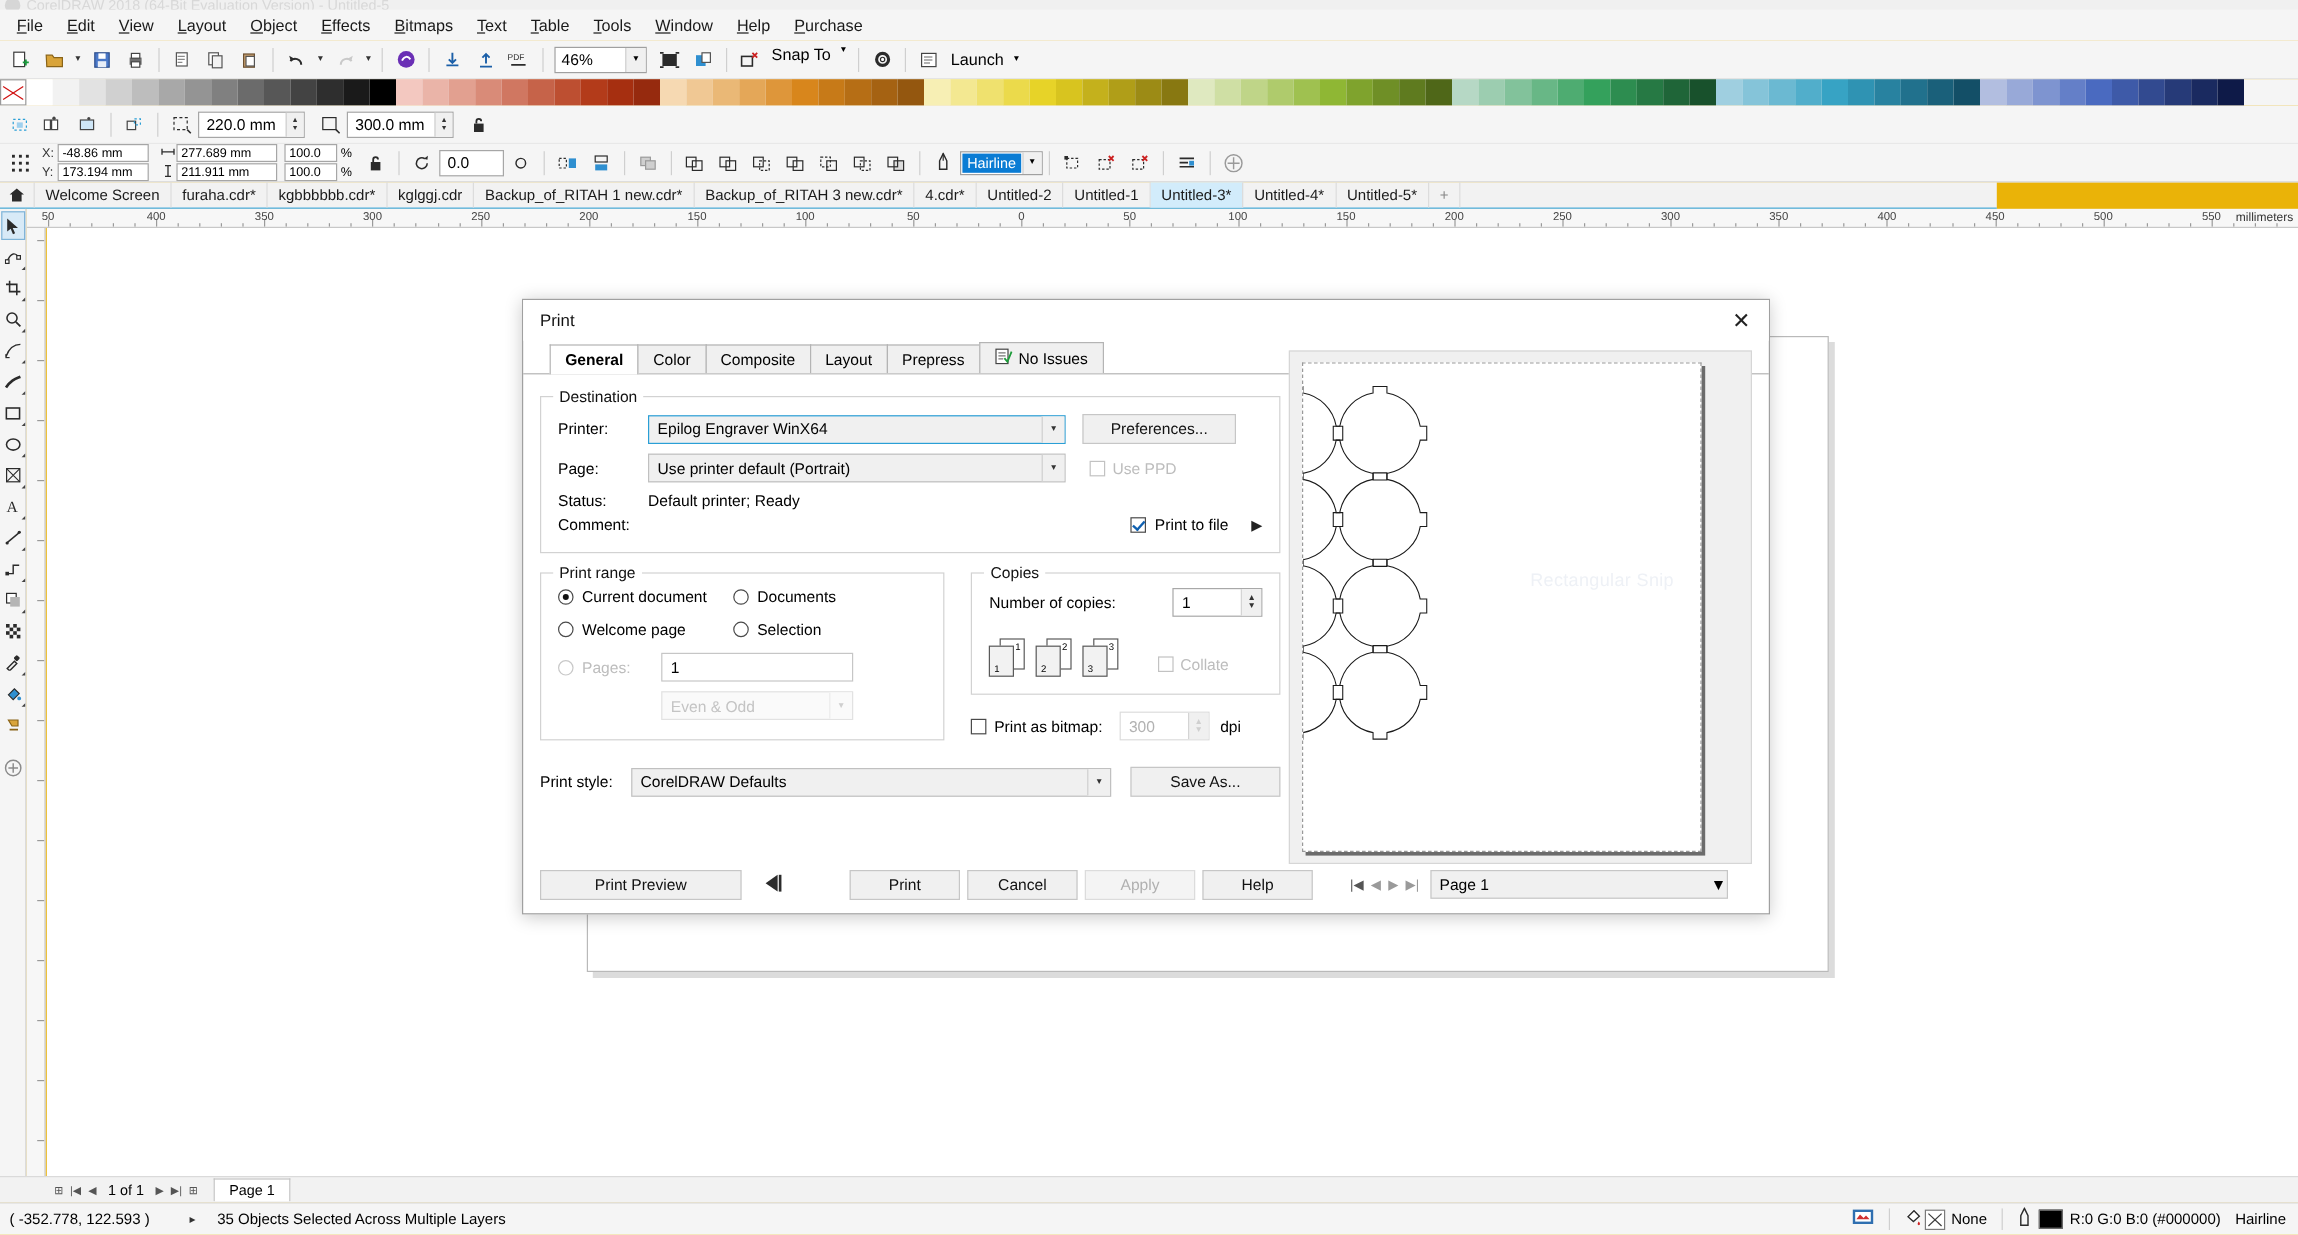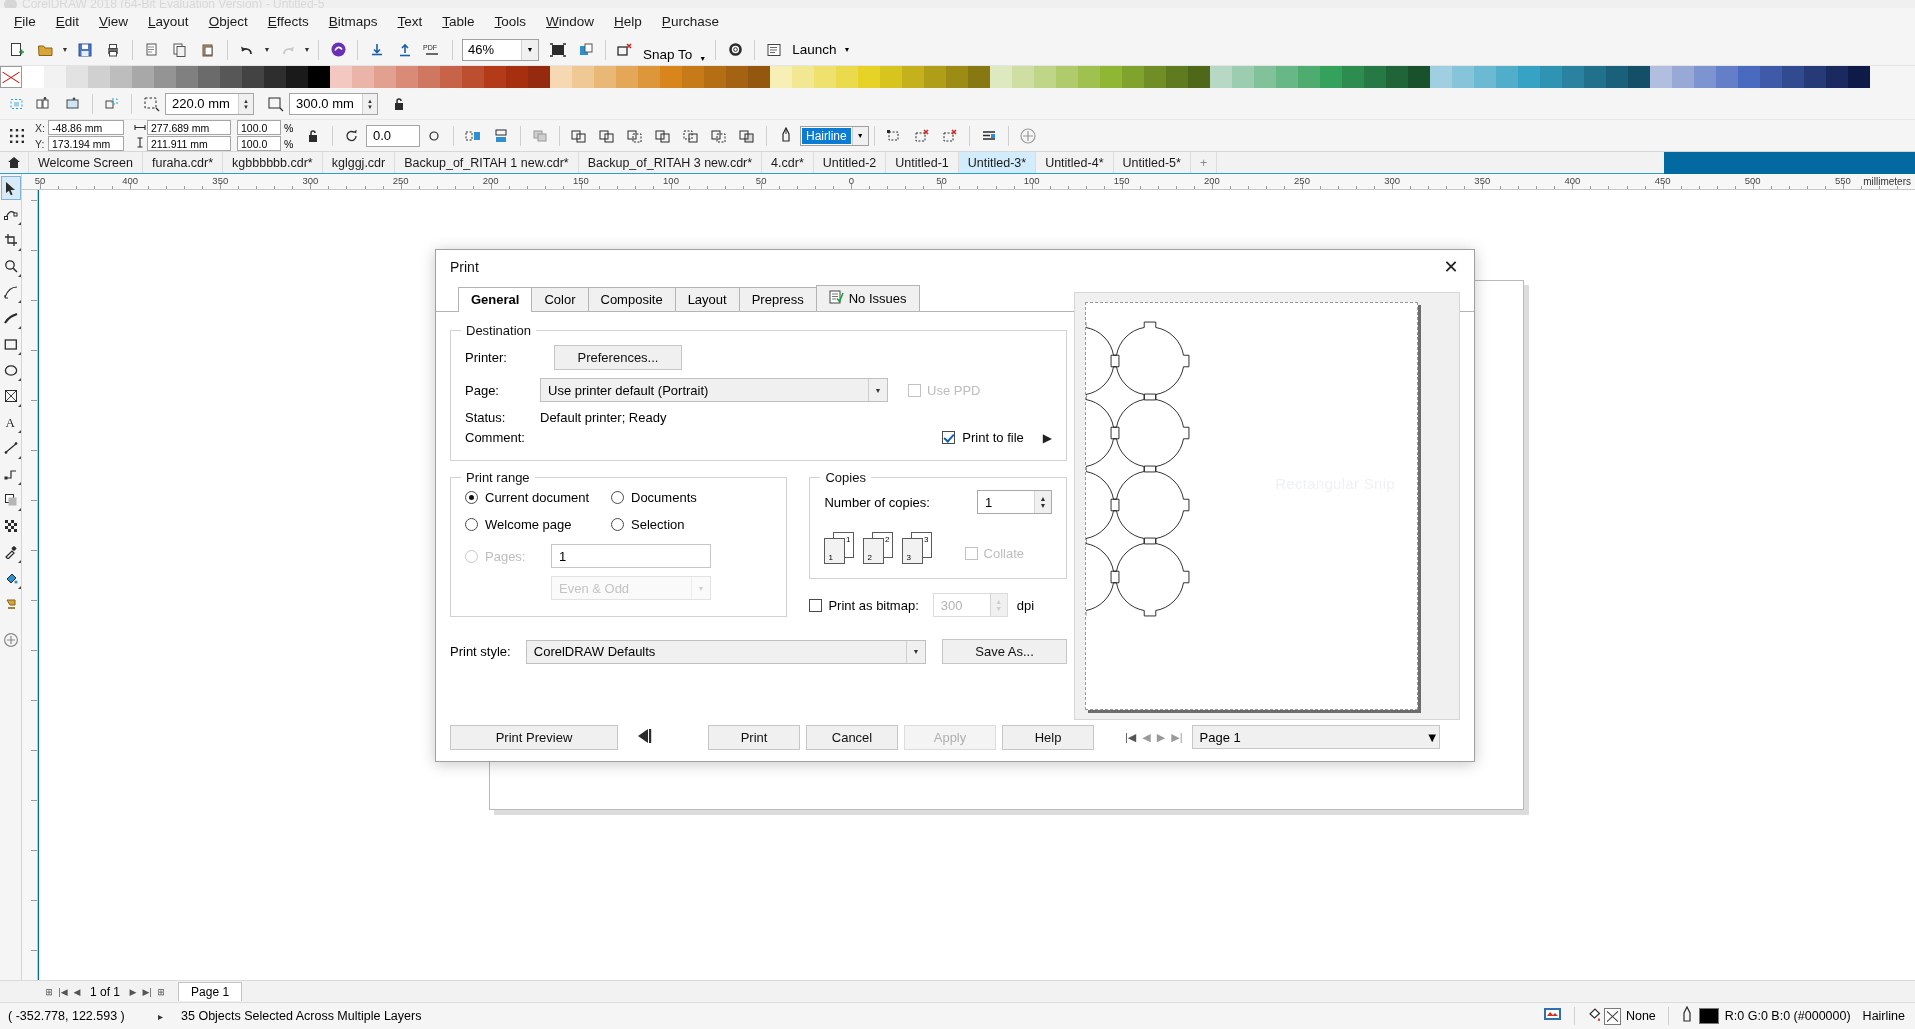--- a/index.html
+++ b/index.html
@@ -5,21 +5,21 @@
   * { box-sizing: border-box; }
   html, body {
     margin: 0; padding: 0;
     width: 1915px; height: 1029px;
     overflow: hidden;
     font-family: "Liberation Sans", sans-serif;
     font-size: 13px;
     color: #000;
     background: #ffffff;
   }
-  #app { position: relative; width: 1915px; height: 1029px; background: #0369a1; }
+  #app { position: relative; width: 1915px; height: 1029px; background: #eab308; }
 
   
   .titlebar {
     position: absolute; top: 0; left: 0; width: 1915px; height: 12px;
     background: #f0f0f0;
   }
   .titlebar .tt {
     position: absolute; left: 22px; top: -3px;
     font-size: 12px; color: #d8d8d8; white-space: nowrap;
   }
@@ -59,21 +59,21 @@
     border: 1px solid #a0a0a0; background: #fff;
   }
   .zoom-combo .val {
     width: 58px; padding: 0 5px; font-size: 13px; line-height: 20px;
   }
   .zoom-combo .drop {
     width: 17px; height: 20px; background: #f0f0f0; border-left: 1px solid #cfcfcf;
     display: flex; align-items: center; justify-content: center; font-size: 7px;
   }
   .snapto {
-    display: flex; align-items: flex-end; font-size: 13.5px; padding: 0 4px; height: 24px;
+    display: flex; align-items: flex-start; font-size: 13.5px; padding: 0 4px; height: 24px;
   }
   .launch { display: flex; align-items: center; font-size: 13.5px; padding: 0 4px; height: 24px; }
 
   
   .palette {
     position: absolute; top: 66px; left: 0; width: 1915px; height: 22px;
     display: flex; background: #f5f5f5;
   }
   .palette .noclr {
     width: 22px; height: 22px; background: #fff; border: 1px solid #9a9a9a;
@@ -1262,20 +1262,24 @@
         </div>
       </div>
 
     <div class="dlg-body" style="width:645px; position:relative;">
 
       <div class="group" style="margin-top:18px; padding-top:14px;">
         <span class="glegend">Destination</span>
 
         <div class="frow">
           <span class="flabel">Printer:</span>
+          <div class="combo focus" style="width:348px">
+            <div class="cv">Epilog Engraver WinX64</div>
+            <div class="cbtn">▼</div>
+          </div>
           <div class="btn" style="margin-left:14px; width:128px;">Preferences...</div>
         </div>
 
         <div class="frow">
           <span class="flabel">Page:</span>
           <div class="combo" style="width:348px">
             <div class="cv">Use printer default (Portrait)</div>
             <div class="cbtn">▼</div>
           </div>
           <div class="chk" style="margin-left:20px">

